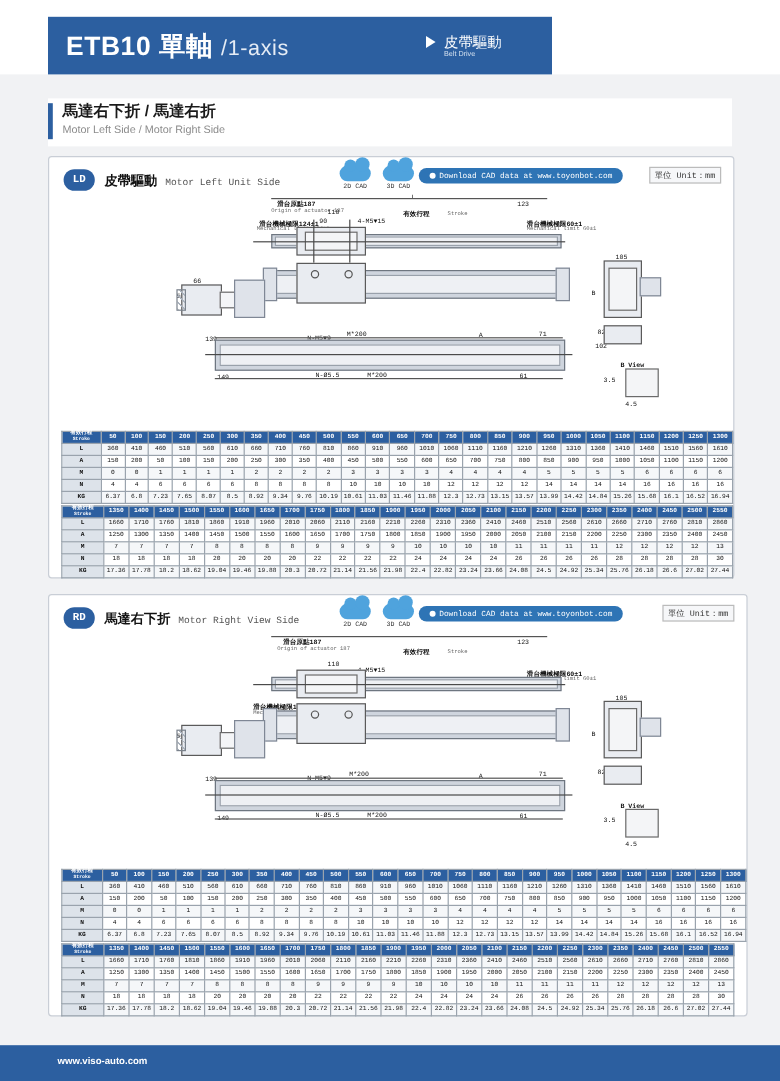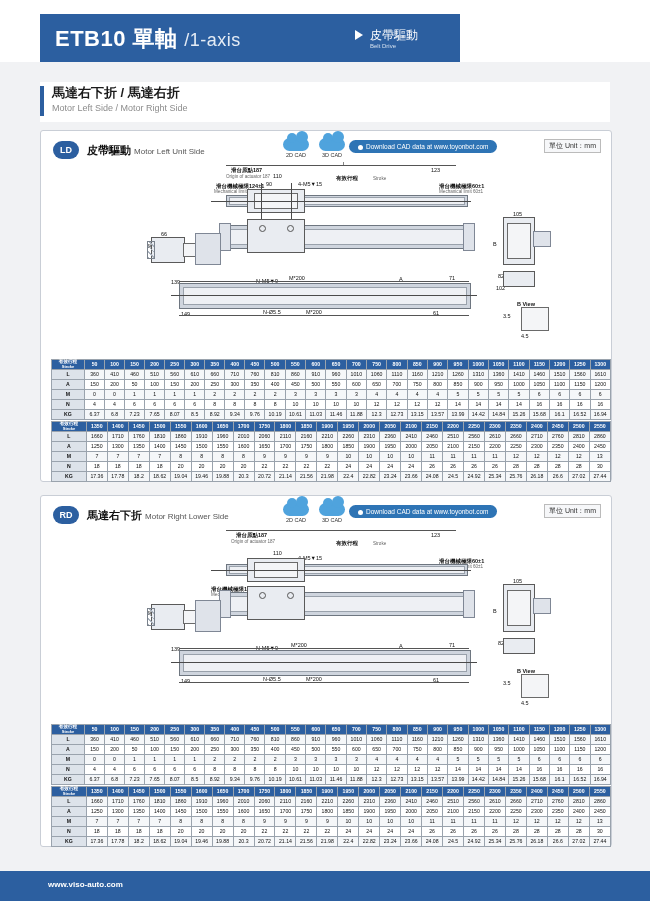--- a/index.html
+++ b/index.html
@@ -38,24 +38,24 @@
   .sect{
     position:absolute;left:40px;top:82px;width:570px;height:40px;background:#fff;
   }
   .sect-bar{position:absolute;left:40px;top:86px;width:4px;height:30px;background:#2c5fa0;}
   .sect-t1{position:absolute;left:52px;top:84px;font-size:13px;font-weight:bold;color:#1a1a1a;}
   .sect-t2{position:absolute;left:52px;top:103px;font-size:9px;color:#8c8c8c;}
 
   
   .panel{
     position:absolute;left:40px;width:570px;background:#fff;
-    border:1px solid #c9ced6;border-radius:3px;
+    border:1px solid #c9ced6;border-radius:3px;font-family:Liberation Mono, monospace;
   }
   #panel-ld{top:130px;height:350px;}
-  #panel-rd{top:495px;height:350px;}
+  #panel-rd{top:495px;height:350px;padding-left:11px;}
 
   .badge{
     position:absolute;left:12px;top:10px;width:26px;height:18px;border-radius:9px;
     background:#2c5fa0;color:#fff;font-size:9px;font-weight:bold;
     display:flex;align-items:center;justify-content:center;
   }
   .ptitle{position:absolute;left:46px;top:12px;font-size:11px;font-weight:bold;color:#111;}
   .ptitle-en{font-size:8px;font-weight:normal;color:#555;}
   .unit{position:absolute;right:10px;top:8px;font-size:7px;color:#333;border:1px solid #bbb;padding:1px 4px;background:#f6f7f9;}
 
@@ -586,21 +586,21 @@
           <td class="v">27.44</td>
         </tr>
       </tbody>
   </table>
 </div>
 
 <div class="panel" id="panel-rd">
   <div class="badge">RD</div>
   <div class="ptitle">
     <span>馬達右下折</span>
-    <span class="ptitle-en">Motor Right Lower Side</span>
+    <span class="ptitle-en">Motor Right View Side</span>
   </div>
   <div class="cadwrap">
     <div class="cloud">
       <div class="c"></div>
         <div class="lbl">2D CAD</div>
     </div>
     <div class="cloud">
       <div class="c"></div>
         <div class="lbl">3D CAD</div>
     </div>

